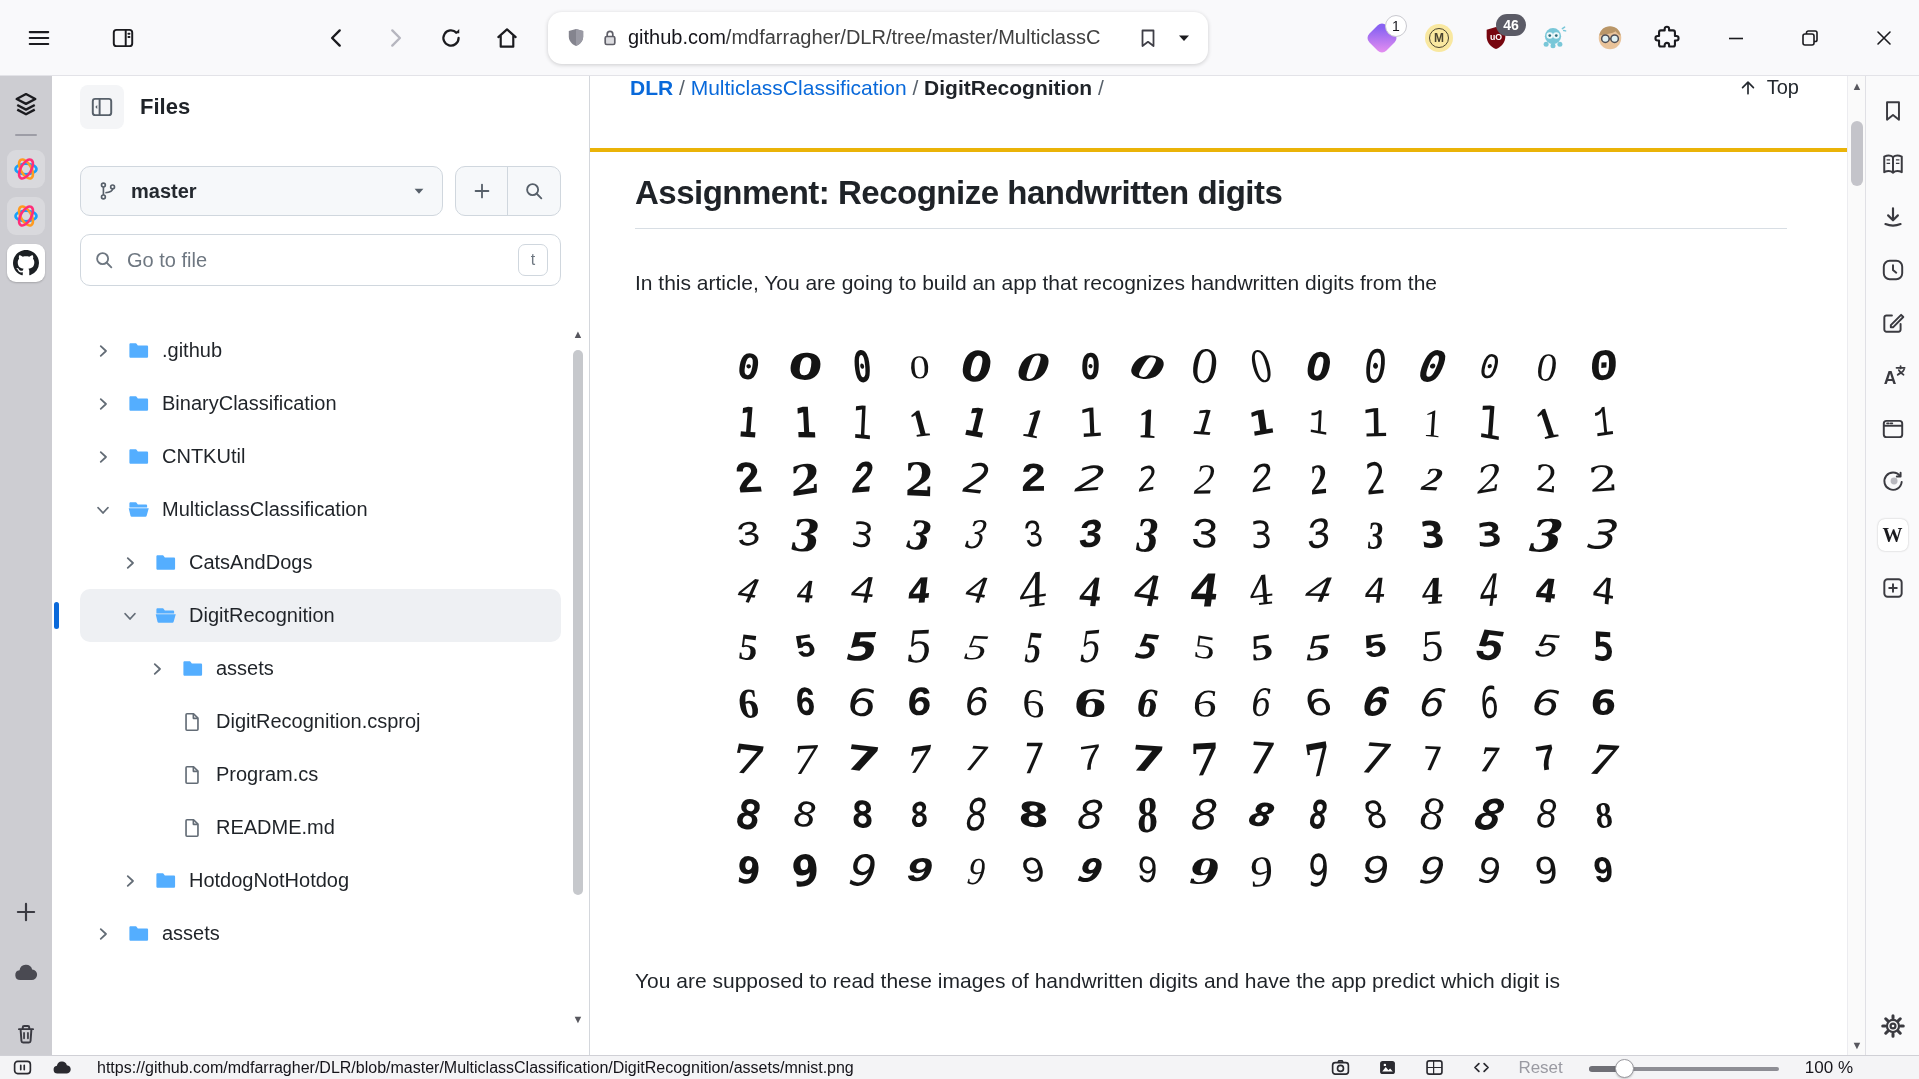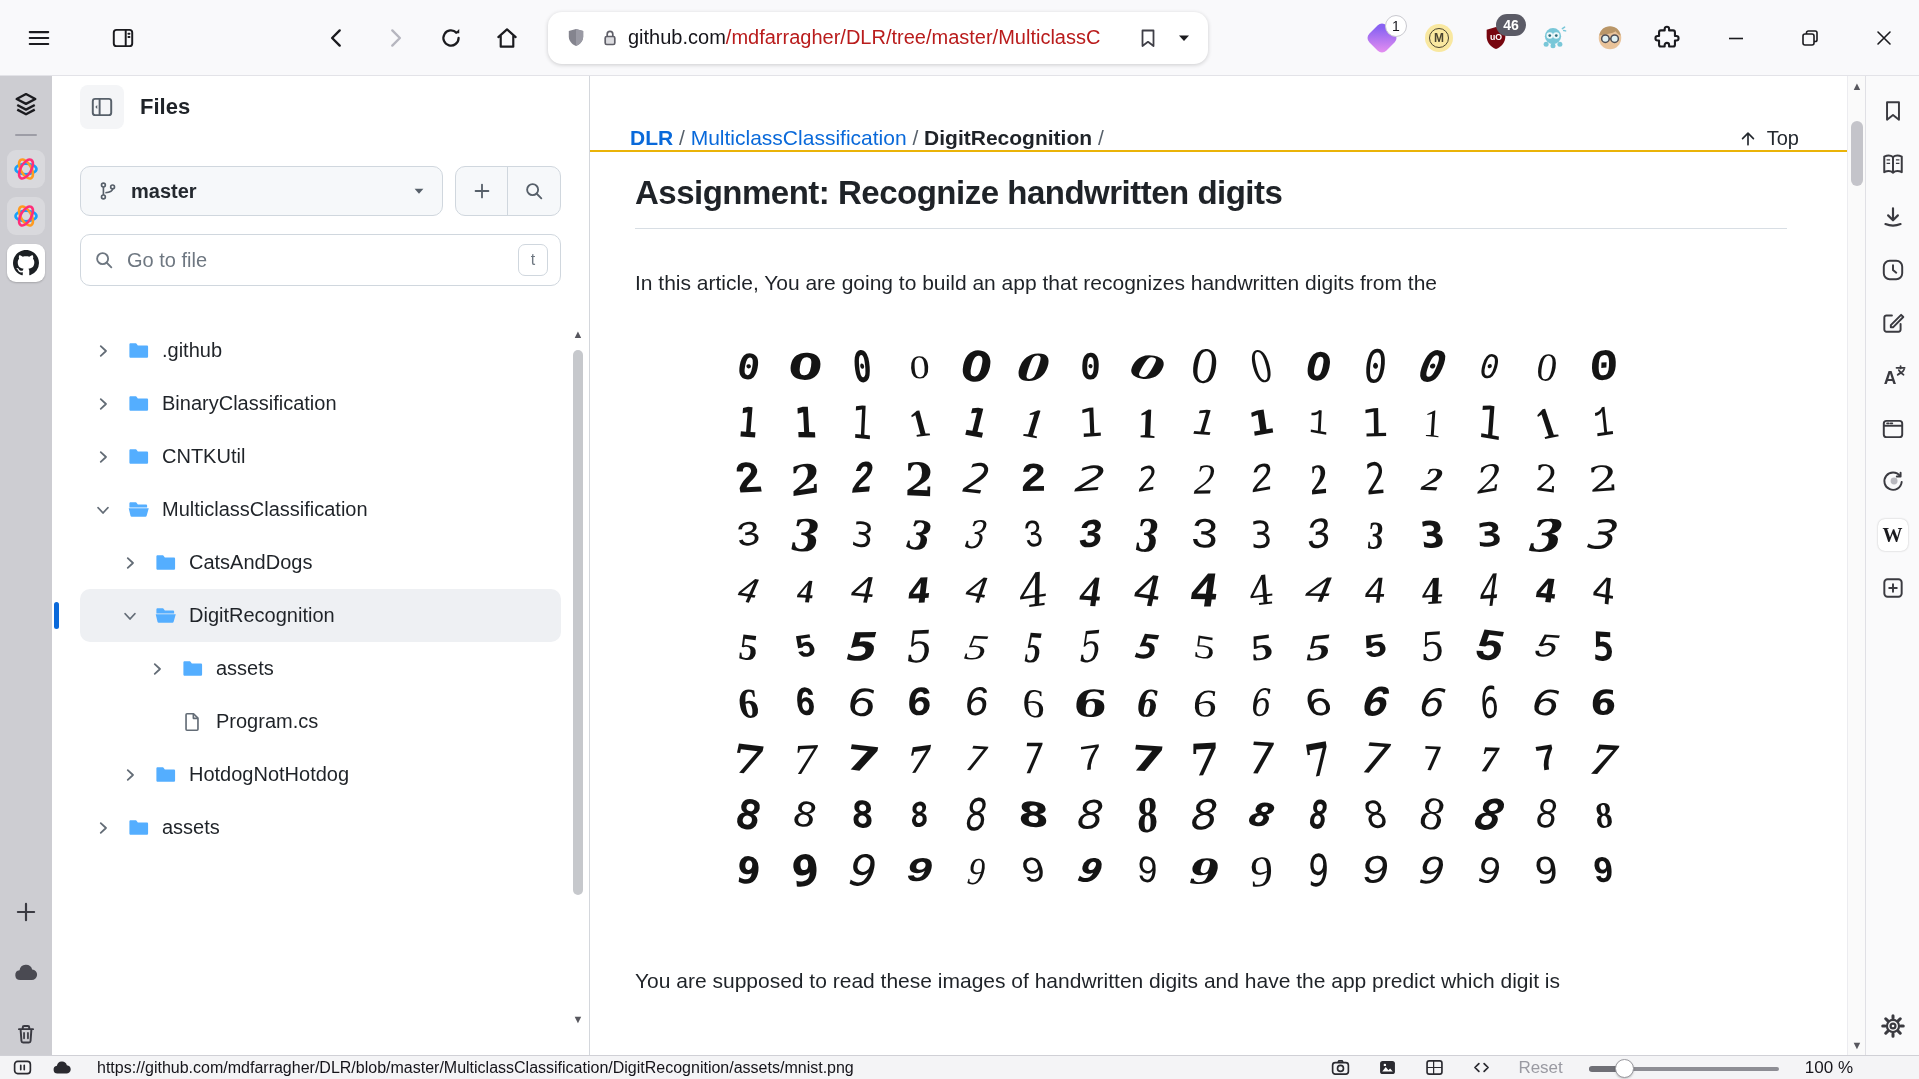--- a/index.html
+++ b/index.html
@@ -7,21 +7,21 @@
     font-family:"Liberation Sans", sans-serif; background:#f9f9fb; }
 
   
   .toolbar { position:absolute; top:0; left:0; right:0; height:76px;
     background:#f9f9fb; border-bottom:1px solid #e3e3e8; display:flex; align-items:center; }
   .tbtn { width:42px; height:42px; border-radius:8px; display:flex; align-items:center; justify-content:center; flex:0 0 auto; }
   .urlbar { flex:0 0 660px; height:52px; margin-left:20px; background:#fff; border-radius:14px;
     box-shadow:0 1px 4px rgba(0,0,0,.18); display:flex; align-items:center; padding:0 16px; overflow:hidden; }
   .url-text { font-size:20px; white-space:nowrap; overflow:hidden; flex:1; margin-left:6px; }
   .url-host { color:#15141a; }
-  .url-path { color:#b91c1c; }
+  .url-path { color:#404040; }
   .ext-group { margin-left:auto; display:flex; align-items:center; gap:25px; }
   .ext-icon { position:relative; width:32px; height:32px; display:flex; align-items:center; justify-content:center; }
   .badge-light { position:absolute; top:-7px; right:-9px; min-width:22px; height:22px; background:#fff;
     border:1px solid #c9c9cf; border-radius:11px; font-size:14px; color:#15141a; display:flex; align-items:center; justify-content:center; padding:0 4px; }
   .badge-dark { position:absolute; top:-8px; right:-14px; min-width:30px; height:22px; background:#5b5b66;
     border-radius:11px; font-size:14px; color:#fff; font-weight:bold; display:flex; align-items:center; justify-content:center; padding:0 5px; }
   .relay-diamond { width:24px; height:24px; border-radius:6px; transform:rotate(45deg);
     background:linear-gradient(135deg,#8a63f2 20%,#e18cf0 90%); }
   .m-circle { width:28px; height:28px; border-radius:50%; background:#f9e8a0; display:flex; align-items:center; justify-content:center; }
   .m-inner { width:20px; height:20px; border-radius:50%; border:1.8px solid #4a4430; display:flex; align-items:center; justify-content:center;
@@ -66,21 +66,21 @@
   .active-bar { position:absolute; left:-26px; top:13px; width:5px; height:27px; background:#0a69da; border-radius:3px; }
   .chev { width:30px; display:flex; align-items:center; justify-content:center; flex:0 0 auto; }
   .ticon { width:32px; margin:0 8px 0 4px; display:flex; align-items:center; justify-content:center; flex:0 0 auto; }
   .tlabel { white-space:nowrap; }
   .sb-scroll { position:absolute; right:4px; top:252px; bottom:30px; width:14px; }
   .sb-thumb { position:absolute; top:22px; left:2px; width:10px; height:545px; background:#c6c8cc; border-radius:5px; }
   .scroll-arrow { position:absolute; left:0; width:14px; text-align:center; font-size:11px; color:#57575e; }
 
   
   .content { flex:1; background:#fff; position:relative; overflow:hidden; }
-  .crumb-row { height:76px; border-bottom:2px solid #eab308; display:flex; align-items:flex-end; padding:0 48px 0 40px; font-size:21px; }
+  .crumb-row { height:76px; border-bottom:4px solid #eab308; display:flex; align-items:flex-start; padding:0 48px 0 40px; font-size:21px; }
   .crumb { white-space:pre; }
   .crumb.link-strong { color:#0969da; font-weight:bold; }
   .crumb.link { color:#0969da; }
   .crumb.current { color:#1f2328; font-weight:bold; }
   .crumb-sep { color:#57606a; white-space:pre; }
   .top-btn { margin-left:auto; display:flex; align-items:center; gap:9px; font-size:20px; color:#24292f; }
   article { padding:0 60px 0 45px; }
   h1 { font-size:33px; font-weight:600; letter-spacing:-.5px; color:#1f2328; margin:22px 0 0; padding-bottom:16px; border-bottom:1px solid #d8dee4; }
   .intro { margin-top:34px; font-size:21px; line-height:40px; color:#1f2328; }
   .intro span { display:block; }
@@ -425,21 +425,41 @@
           <span class="tlabel">assets</span>
         </div>
         <div class="tree-row" style="padding-left: 62px;">
           <span class="chev"></span>
           <span class="ticon">
             <svg width="22" height="22" viewBox="0 0 24 24">
               <path d="M6.5 3h7.2L18.5 7.8V20a1 1 0 0 1-1 1h-11a1 1 0 0 1-1-1V4a1 1 0 0 1 1-1z" fill="none" stroke="#636c76" stroke-width="1.8" stroke-linejoin="round"></path>
               <path d="M13.5 3.2V8h4.8" fill="none" stroke="#636c76" stroke-width="1.8" stroke-linejoin="round"></path>
             </svg>
           </span>
+          <span class="tlabel">DigitRecognition.csproj</span>
+        </div>
+        <div class="tree-row" style="padding-left: 62px;">
+          <span class="chev"></span>
+          <span class="ticon">
+            <svg width="22" height="22" viewBox="0 0 24 24">
+              <path d="M6.5 3h7.2L18.5 7.8V20a1 1 0 0 1-1 1h-11a1 1 0 0 1-1-1V4a1 1 0 0 1 1-1z" fill="none" stroke="#636c76" stroke-width="1.8" stroke-linejoin="round"></path>
+              <path d="M13.5 3.2V8h4.8" fill="none" stroke="#636c76" stroke-width="1.8" stroke-linejoin="round"></path>
+            </svg>
+          </span>
           <span class="tlabel">Program.cs</span>
+        </div>
+        <div class="tree-row" style="padding-left: 62px;">
+          <span class="chev"></span>
+          <span class="ticon">
+            <svg width="22" height="22" viewBox="0 0 24 24">
+              <path d="M6.5 3h7.2L18.5 7.8V20a1 1 0 0 1-1 1h-11a1 1 0 0 1-1-1V4a1 1 0 0 1 1-1z" fill="none" stroke="#636c76" stroke-width="1.8" stroke-linejoin="round"></path>
+              <path d="M13.5 3.2V8h4.8" fill="none" stroke="#636c76" stroke-width="1.8" stroke-linejoin="round"></path>
+            </svg>
+          </span>
+          <span class="tlabel">README.md</span>
         </div>
         <div class="tree-row" style="padding-left: 35px;">
           <span class="chev">
             <svg width="18" height="18" viewBox="0 0 24 24">
               <path d="M9 5.5l7 6.5-7 6.5" fill="none" stroke="#636c76" stroke-width="2.4" stroke-linecap="round" stroke-linejoin="round"></path>
             </svg>
           </span>
           <span class="ticon">
             <svg width="23" height="23" viewBox="0 0 24 24">
               <path d="M2.5 5.8c0-.72.58-1.3 1.3-1.3h5.1c.4 0 .77.18 1.02.48l1.4 1.72h9.38c.72 0 1.3.58 1.3 1.3v10.2c0 .72-.58 1.3-1.3 1.3H3.8c-.72 0-1.3-.58-1.3-1.3z" fill="#54aeff"></path>

